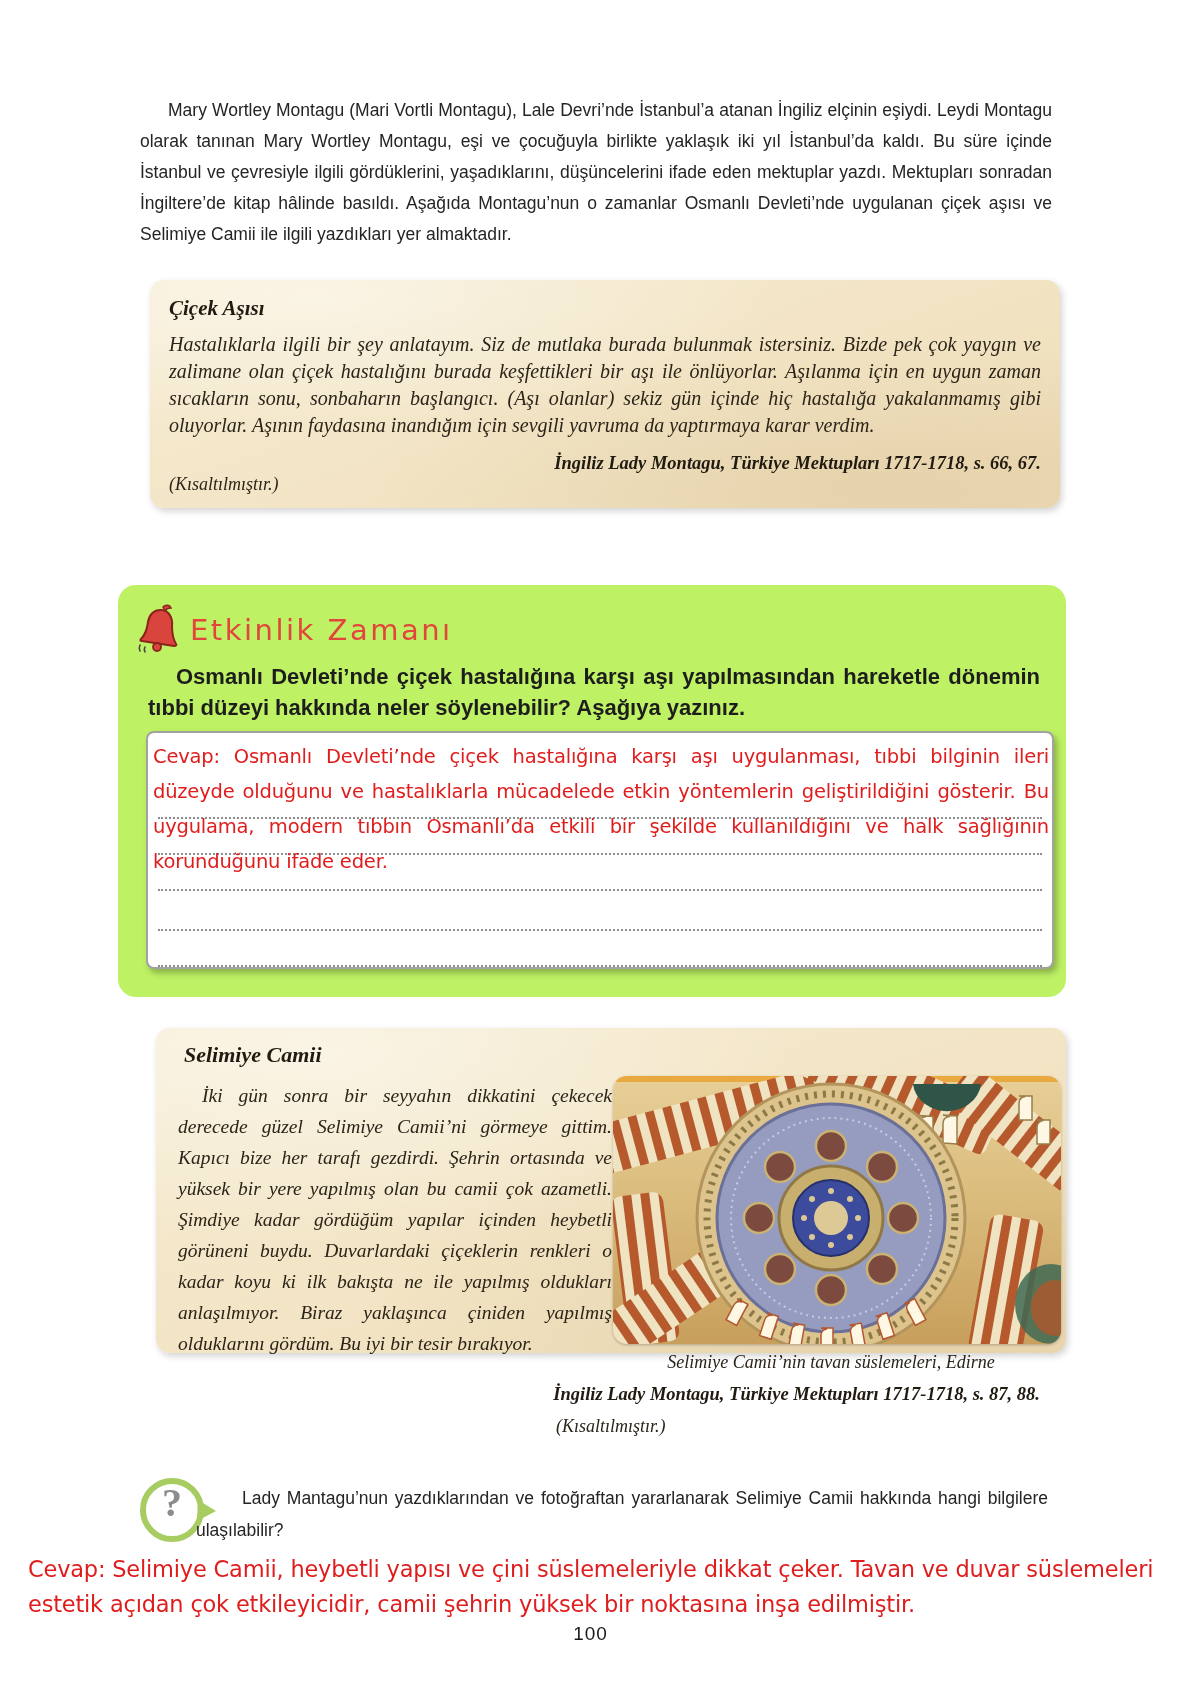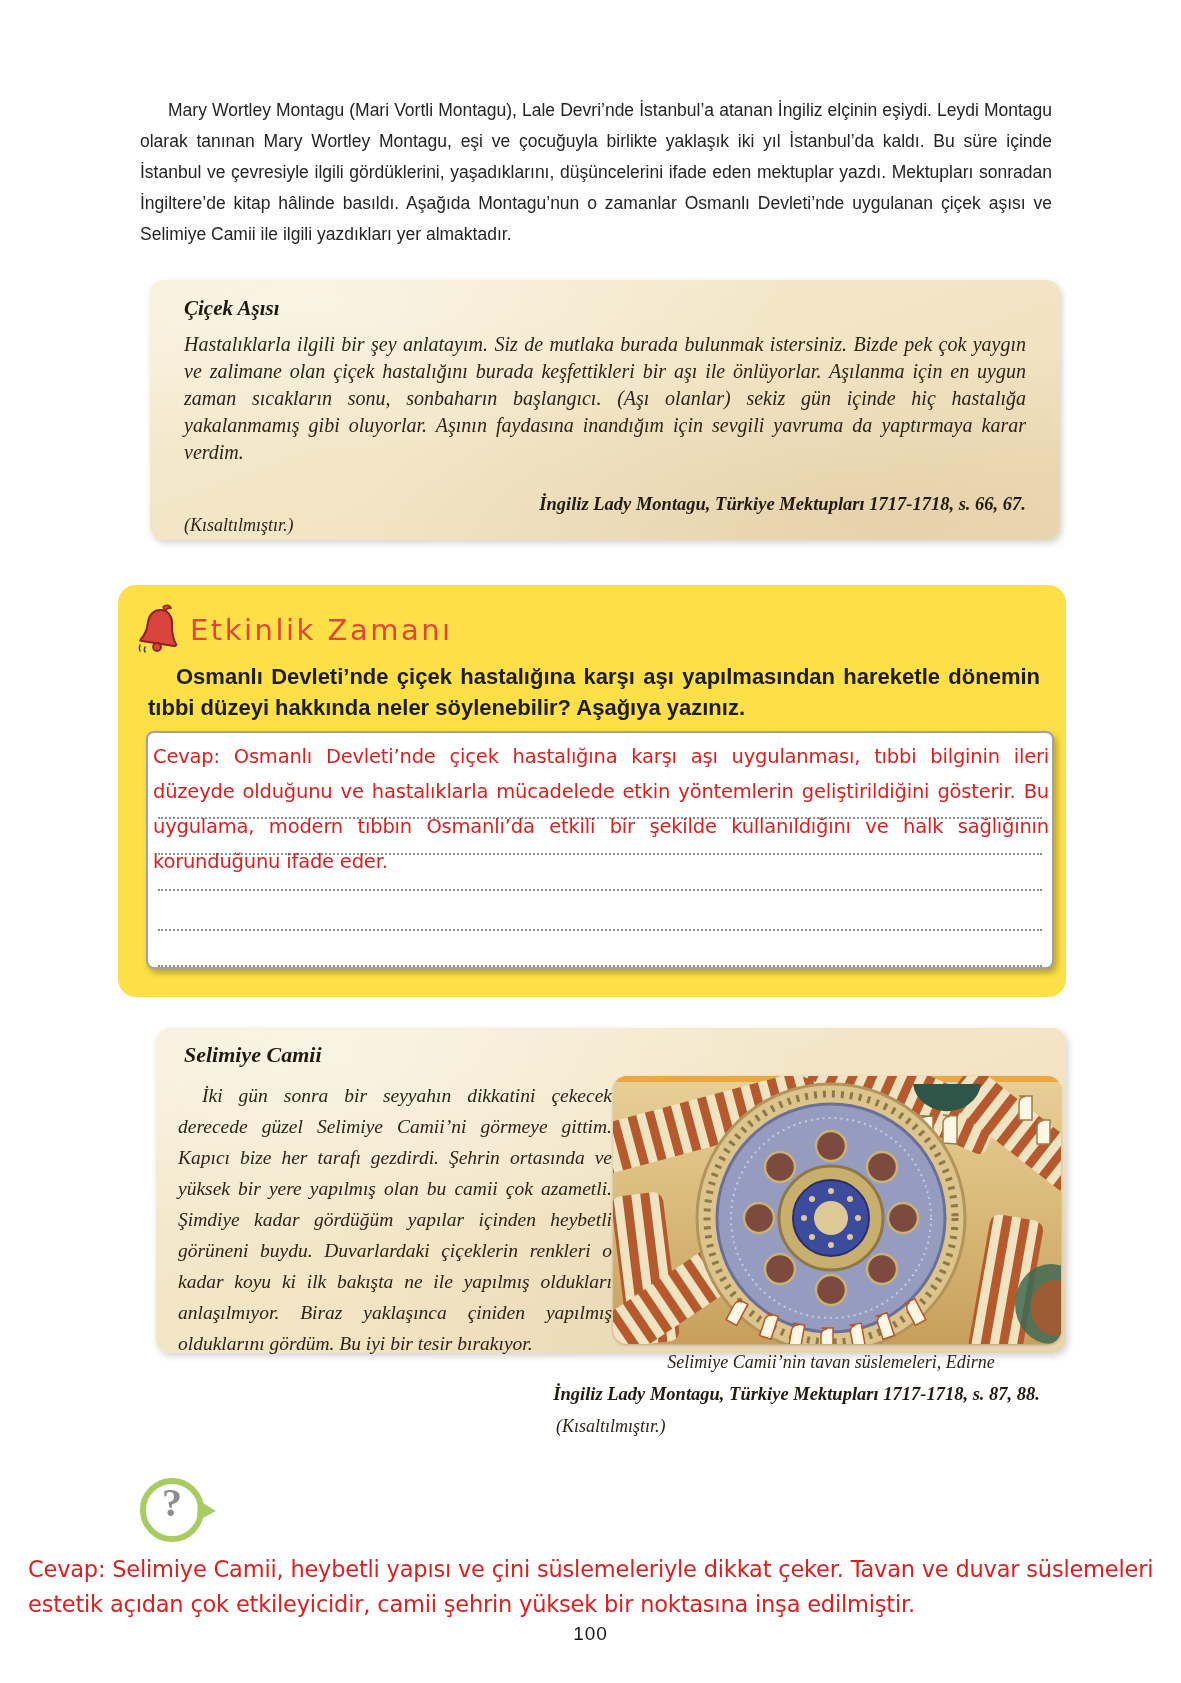--- a/index.html
+++ b/index.html
@@ -38,28 +38,28 @@
   .quote-body {
     font-style:italic; text-align:justify;
   }
   .citation {
     font-weight:bold; font-style:italic; text-align:right; font-size:18.5px; color:#211a10;
   }
   .shortened {
     font-style:italic; font-size:18px; color:#2b2419;
   }
 
-  .cicek-box { left:150px; top:280px; width:910px; height:260px; padding:16px 34px; }
+  .cicek-box { left:150px; top:280px; width:910px; height:228px; padding:16px 19px; }
   .cicek-box .quote-body { margin-top:10px; font-size:20px; line-height:27px; }
-  .cicek-box .citation { margin-top:28px; }
+  .cicek-box .citation { margin-top:14px; }
 
   
   .activity {
     position:absolute; left:118px; top:585px; width:948px; height:412px;
-    background:#fde047; border-radius:18px;
+    background:#bef264; border-radius:18px;
   }
   .activity-header {
     position:absolute; left:18px; top:18px; display:flex; align-items:center; gap:8px;
   }
   .activity-title {
     font-family:"DejaVu Sans", sans-serif;
     font-size:29px; letter-spacing:2.5px; color:#e2453c; font-weight:500;
   }
   .activity-question {
     position:absolute; left:30px; top:76px; width:892px;
@@ -243,17 +243,18 @@
     <div class="shortened">(Kısaltılmıştır.)</div>
   </div>
 
   <span class="q-icon">
     <svg width="86" height="76" viewBox="0 0 86 76">
       <circle cx="38" cy="38" r="29" fill="#ffffff" stroke="#a7cd62" stroke-width="6"></circle>
       <path d="M64 28 L82 39 L63 49 Z" fill="#a7cd62"></path>
       <text x="38" y="44" font-family="Liberation Serif, serif" font-size="40" font-weight="bold" fill="#8c8c8c" text-anchor="middle">?</text>
     </svg>
   </span>
+  <p class="bottom-question">Lady Mantagu’nun yazdıklarından ve fotoğraftan yararlanarak Selimiye Camii hakkında hangi bilgilere ulaşılabilir?</p>
 
   <div class="page-number">100</div>
   <p class="bottom-answer">Cevap: Selimiye Camii, heybetli yapısı ve çini süslemeleriyle dikkat çeker. Tavan ve duvar süslemeleri estetik açıdan çok etkileyicidir, camii şehrin yüksek bir noktasına inşa edilmiştir.</p>
 
 </div>
 
 </body></html>

